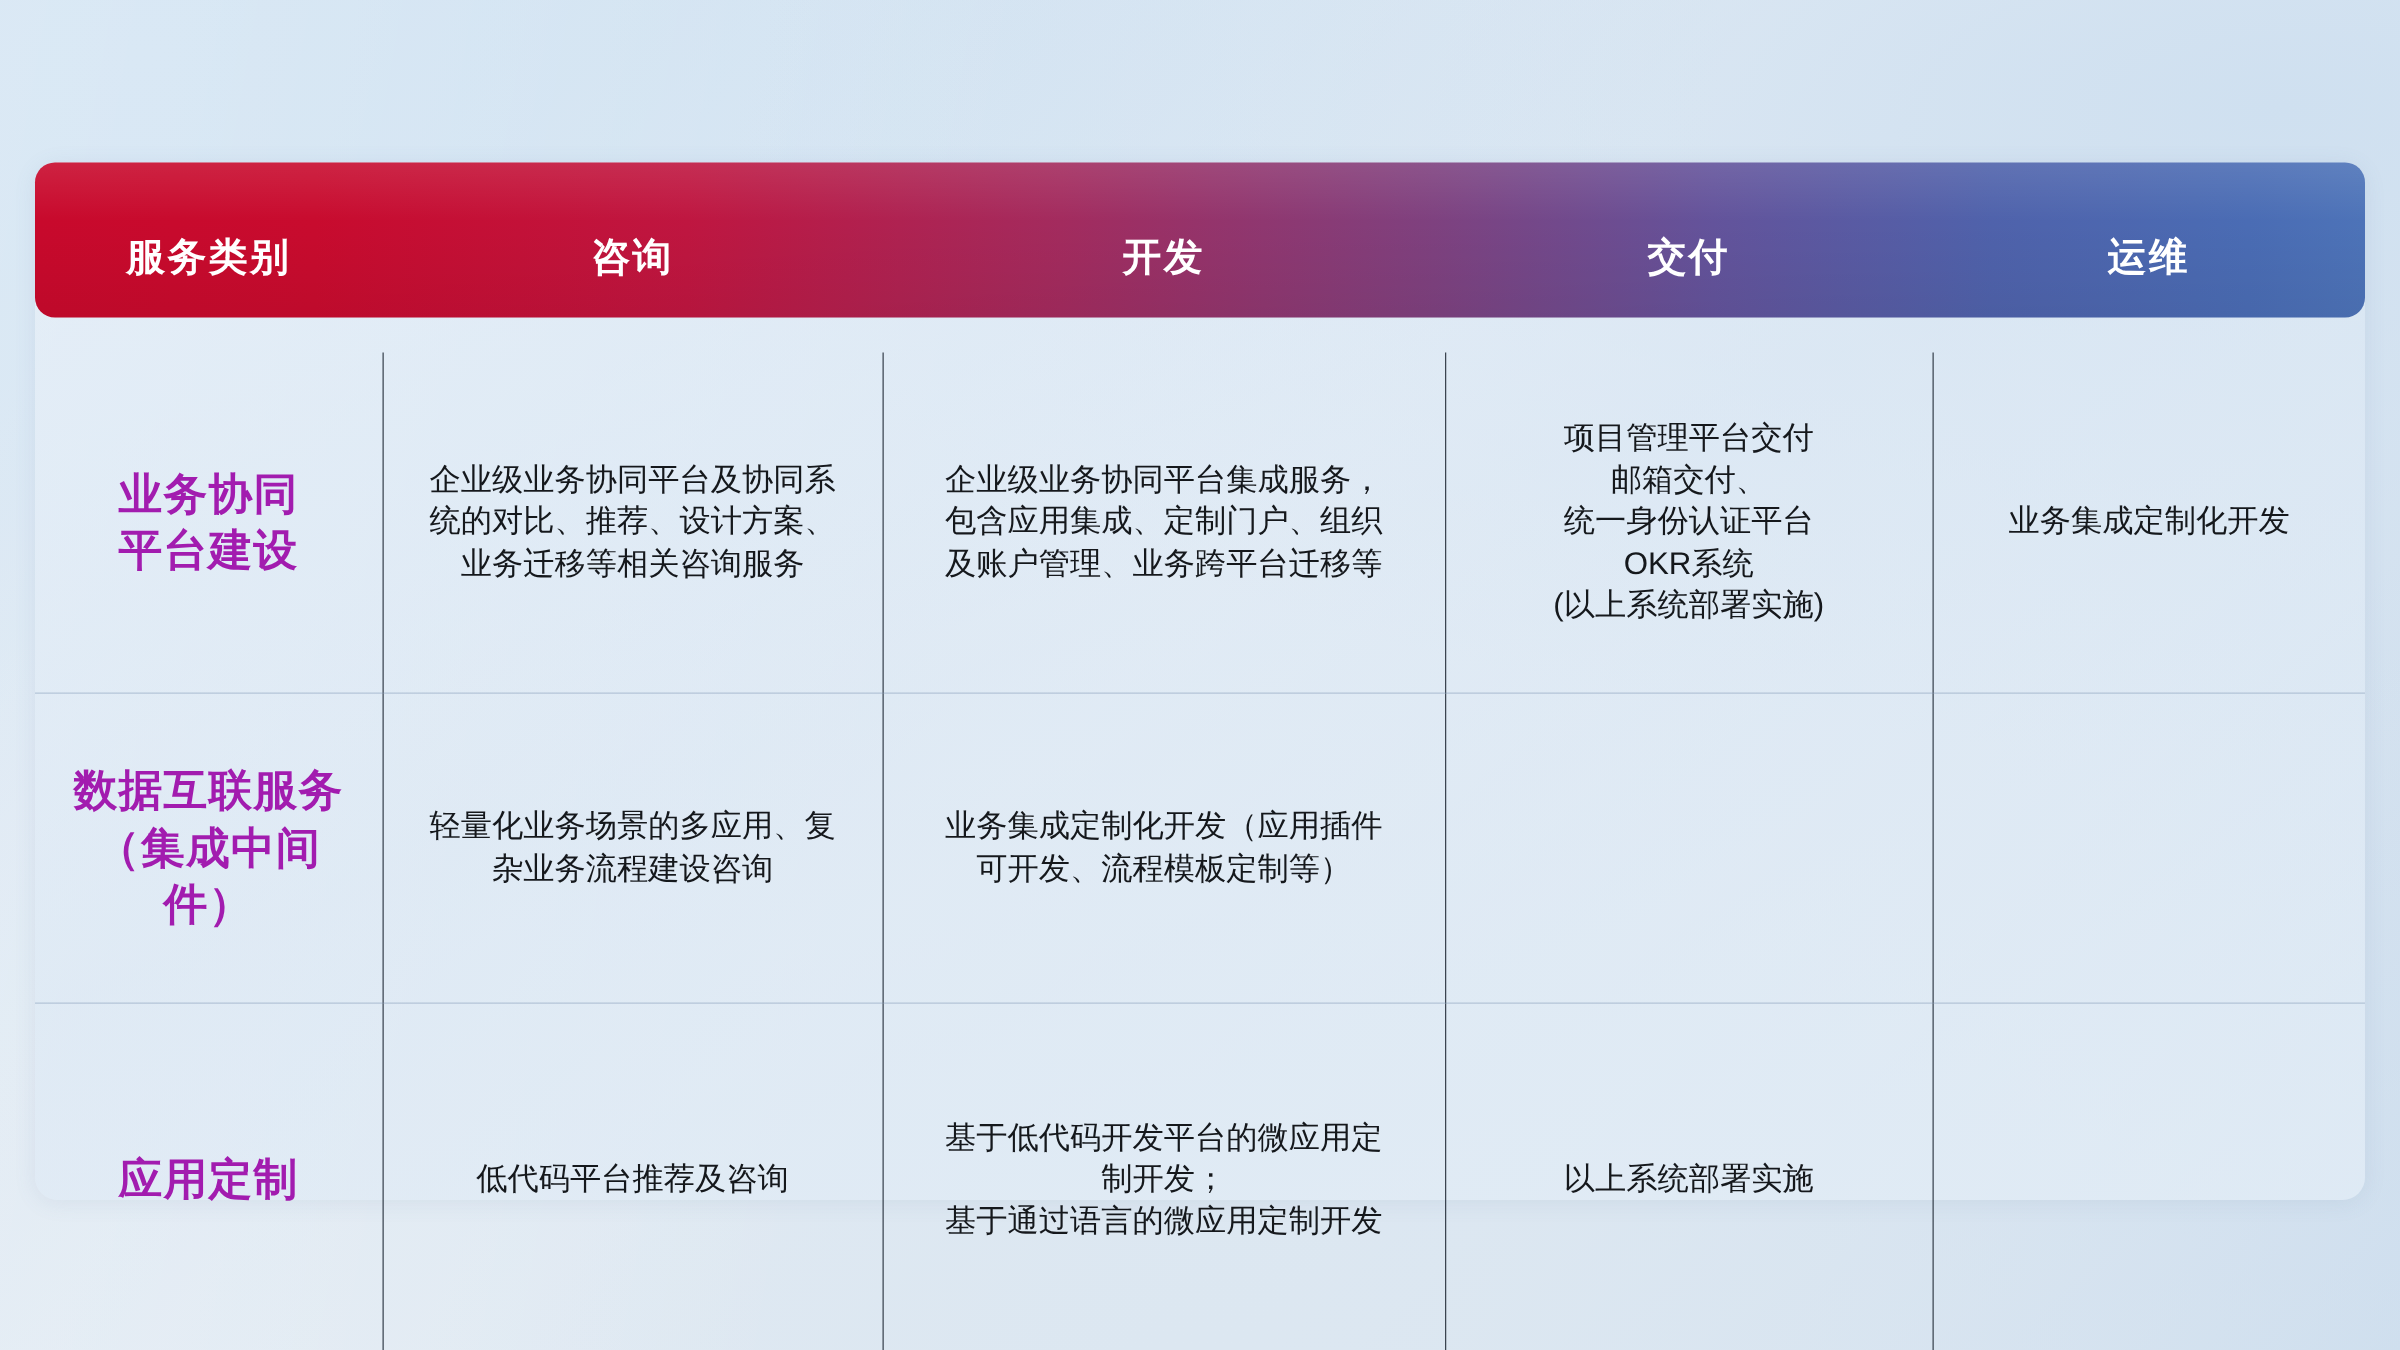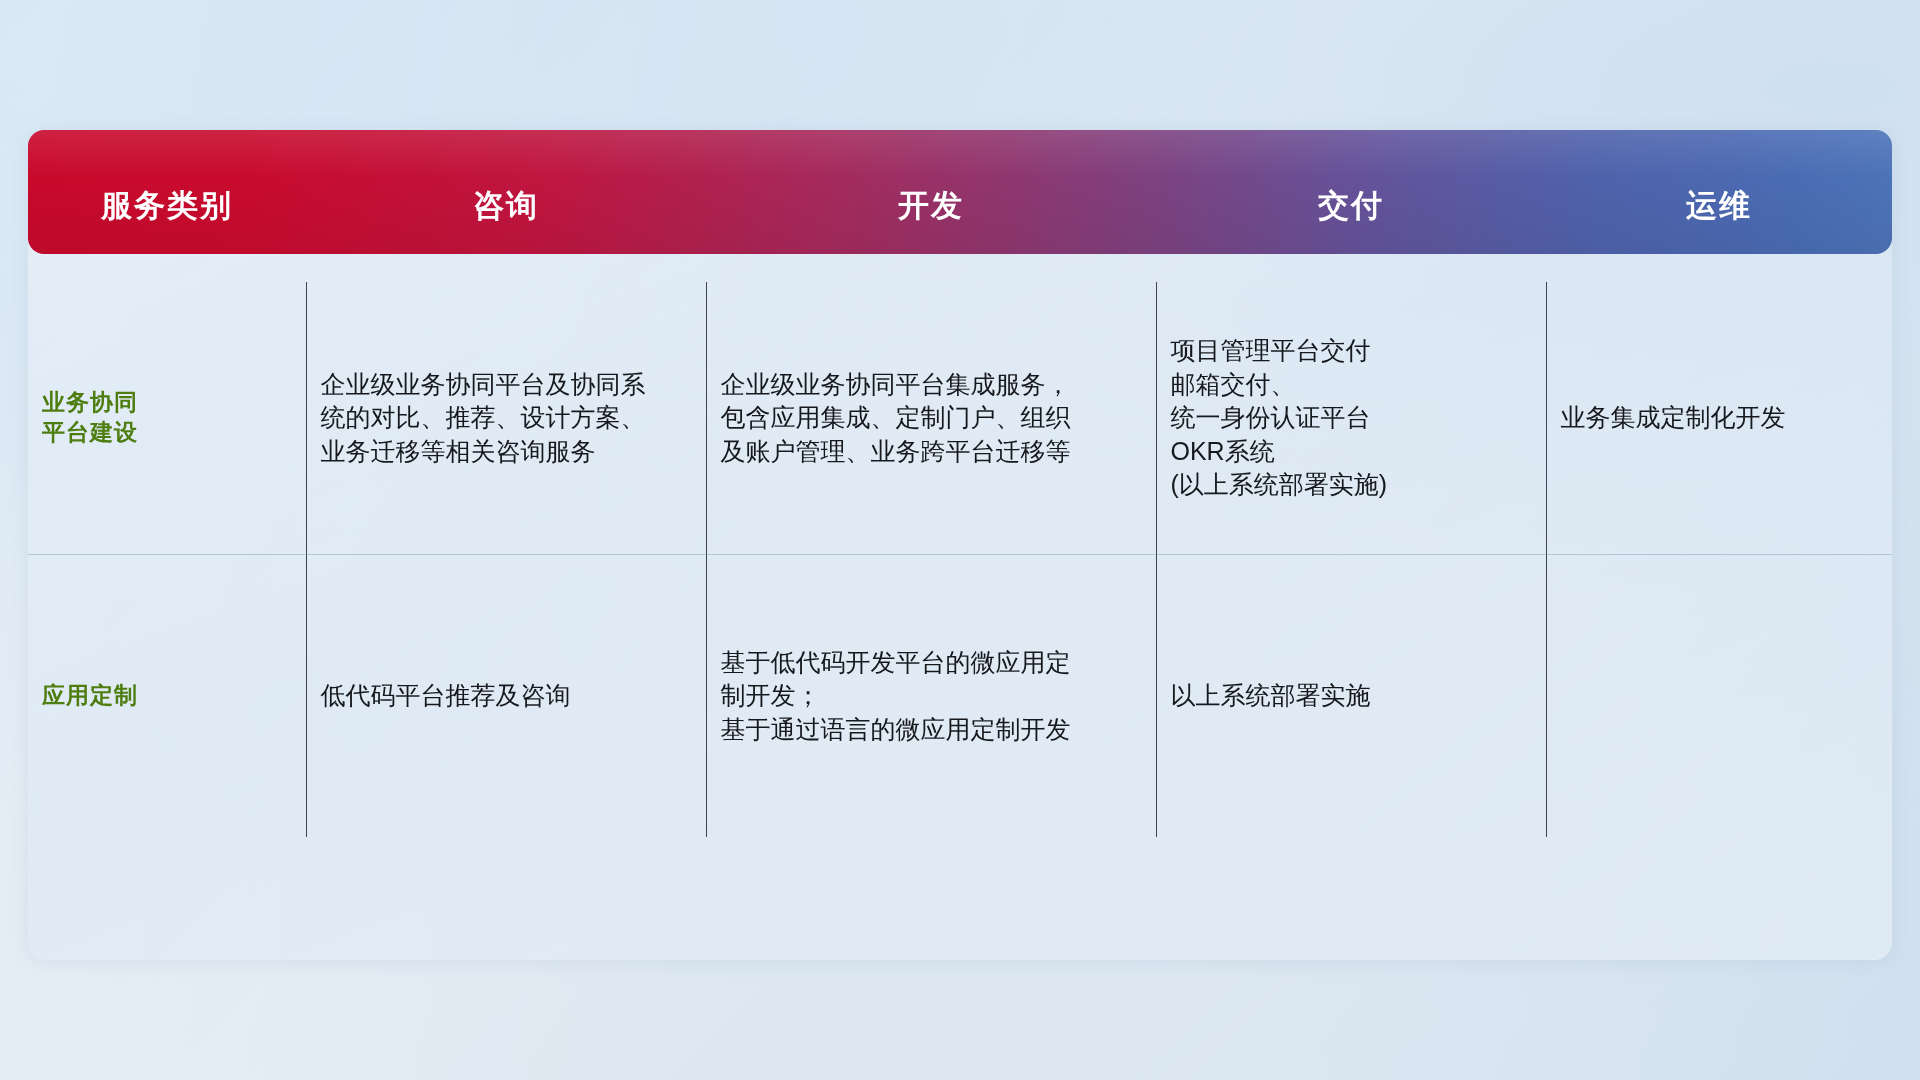--- a/index.html
+++ b/index.html
@@ -57,31 +57,31 @@
       #4f62ab 84%,
       #4a6cb4 95%,
       #4d73b8 100%);
   }
   #headband:after{
     content:"";position:absolute;inset:0;border-radius:16px;
     background:linear-gradient(180deg, rgba(255,255,255,.10) 0%, rgba(255,255,255,0) 38%, rgba(0,0,0,.05) 100%);
   }
 
   tbody td{
-    vertical-align:middle;
+    vertical-align:middle;text-align:center;
     color:#15181c;
     font-size:25px;line-height:1.34;
     padding:16px 14px;
     border-bottom:1px solid rgba(120,145,175,.42);
     border-right:1px solid #3b4450;
   }
   tbody tr:last-child td{border-bottom:none;margin-top:32px;}
   tbody td.nosep{border-right:none;}
   td.rowlabel{
-    color:#4d7c0f;font-weight:bold;font-size:23px;line-height:1.30;
+    color:#a21caf;font-weight:bold;font-size:35px;line-height:1.30;
     letter-spacing:1px;
     border-right:1px solid #3b4450;
   }
   .rlbl{display:block;}
   td .txt{display:block;white-space:pre-line;}
   .c1{width:278px;}
   .c2{width:400px;}
   .c3{width:450px;}
   .c4{width:390px;}
   .c5{width:346px;}
@@ -134,20 +134,40 @@
           <span class="txt">项目管理平台交付
 邮箱交付、
 统一身份认证平台
 OKR系统
 (以上系统部署实施)</span>
         </td>
       <td class="nosep">
           <span class="txt">业务集成定制化开发</span>
         </td>
     </tr>
+    <tr class="r2">
+      <td class="rowlabel">
+          <span class="rlbl txt">数据互联服务
+（集成中间件）</span>
+        </td>
+      <td>
+          <span class="txt">轻量化业务场景的多应用、复
+杂业务流程建设咨询</span>
+        </td>
+      <td>
+          <span class="txt">业务集成定制化开发（应用插件
+可开发、流程模板定制等）</span>
+        </td>
+      <td>
+          <span class="txt"></span>
+        </td>
+      <td class="nosep">
+          <span class="txt"></span>
+        </td>
+    </tr>
     <tr class="r3">
       <td class="rowlabel">
           <span class="rlbl txt">应用定制</span>
         </td>
       <td>
           <span class="txt">低代码平台推荐及咨询</span>
         </td>
       <td>
           <span class="txt">基于低代码开发平台的微应用定
 制开发；

